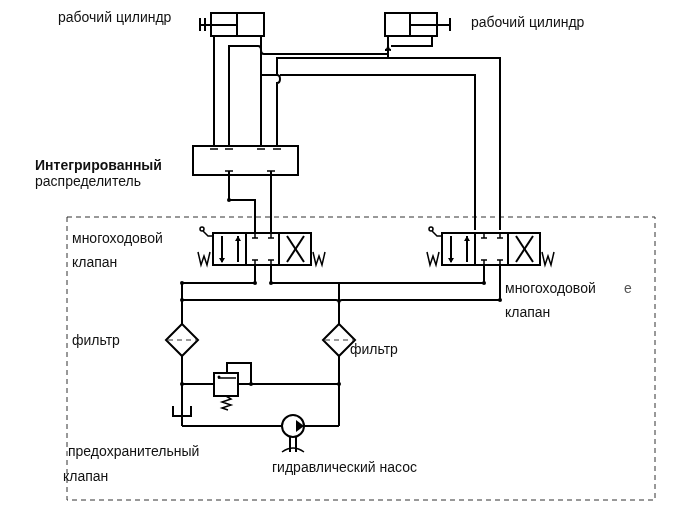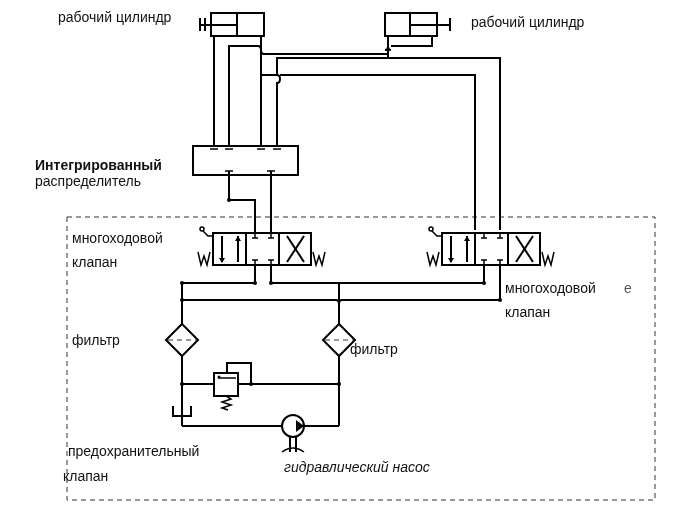--- a/index.html
+++ b/index.html
@@ -183,13 +183,13 @@
 <div class="lbl" style="left:35px; top:172px;">распределитель</div>
 <div class="lbl" style="left:72px; top:229px;">многоходовой</div>
 <div class="lbl" style="left:72px; top:253px;">клапан</div>
 <div class="lbl" style="left:505px; top:279px;">многоходовой</div>
 <div class="lbl" style="left:505px; top:303px;">клапан</div>
 <div class="lbl" style="left:624px; top:279px; color:#555;">e</div>
 <div class="lbl" style="left:72px; top:331px;">фильтр</div>
 <div class="lbl" style="left:350px; top:340px;">фильтр</div>
 <div class="lbl" style="left:68px; top:442px;">предохранительный</div>
 <div class="lbl" style="left:63px; top:467px;">клапан</div>
-<div class="lbl" style="left:284px; top:458px;font-style:italic;">гидравлический насос</div>
+<div class="lbl" style="left:272px; top:458px;">гидравлический насос</div>
 
 </body></html>

